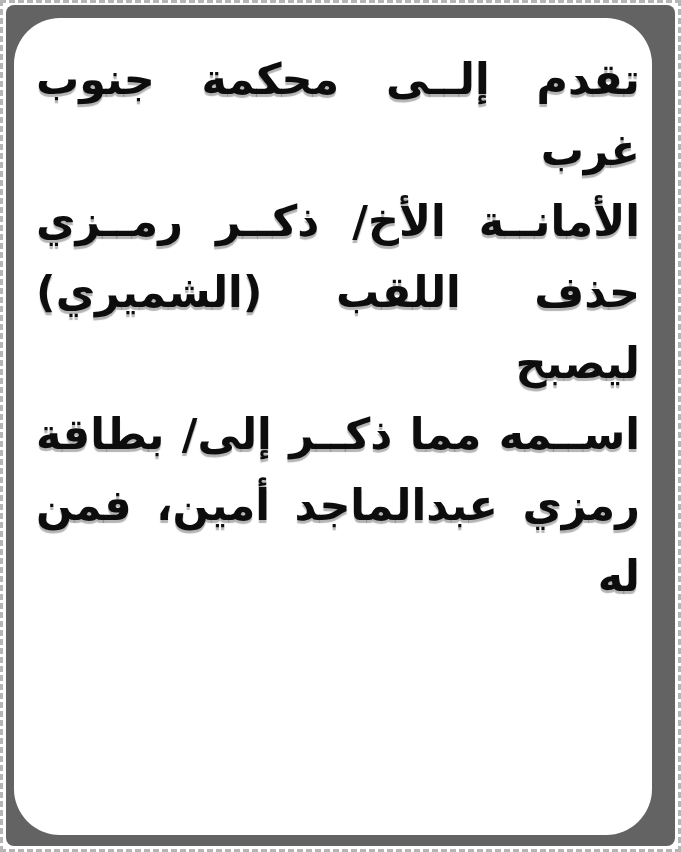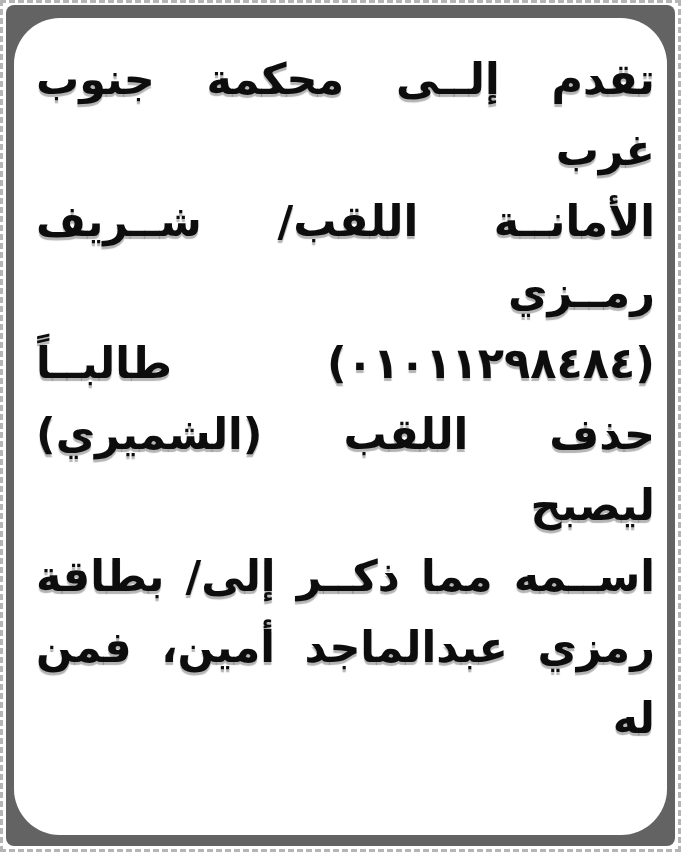--- a/index.html
+++ b/index.html
@@ -14,21 +14,21 @@
   .page{
     width:681px;height:852px;
     border:3px dashed var(--dash-border);
     padding:2px 3px 3px 3px;
     background:var(--page-bg);
   }
   .frame{
     width:100%;height:100%;
     background:var(--frame);
     border-radius:8px;
-    padding:13px 8px 11px 8px;
+    padding:13px 23px 11px 8px;
   }
   .card{
     width:100%;height:100%;
     background:var(--card-bg);
     border-radius:46px;
     padding:26px 12px 0 22px;
     overflow:hidden;
   }
   .ad-text{
     direction:rtl;
@@ -48,22 +48,21 @@
   }
 </style>
 </head>
 <body>
 
 <div class="page">
   <div class="frame">
     <div class="card">
       <div class="ad-text">
         <div class="ad-line">تقدم إلــى محكمة جنوب غرب</div>
-        <div class="ad-line">الأمانــة اللقب/ شــريف رمــزي</div>
-        <div class="ad-line">(٠١٠١١٢٩٨٤٨٤) طالبــاً</div>
+        <div class="ad-line">الأمانــة الأخ/ ذكــر رمــزي</div>
         <div class="ad-line">حذف اللقب (الشميري) ليصبح</div>
         <div class="ad-line">اســمه مما ذكــر إلى/ بطاقة</div>
         <div class="ad-line">رمزي عبدالماجد أمين، فمن له</div>
 
       </div>
     </div>
   </div>
 </div>
 
 </body></html>

